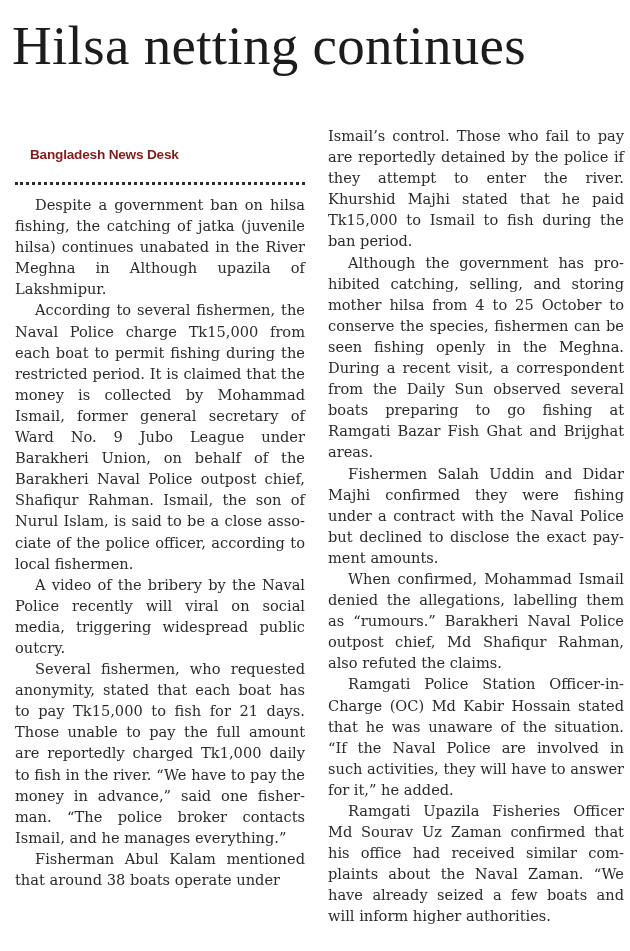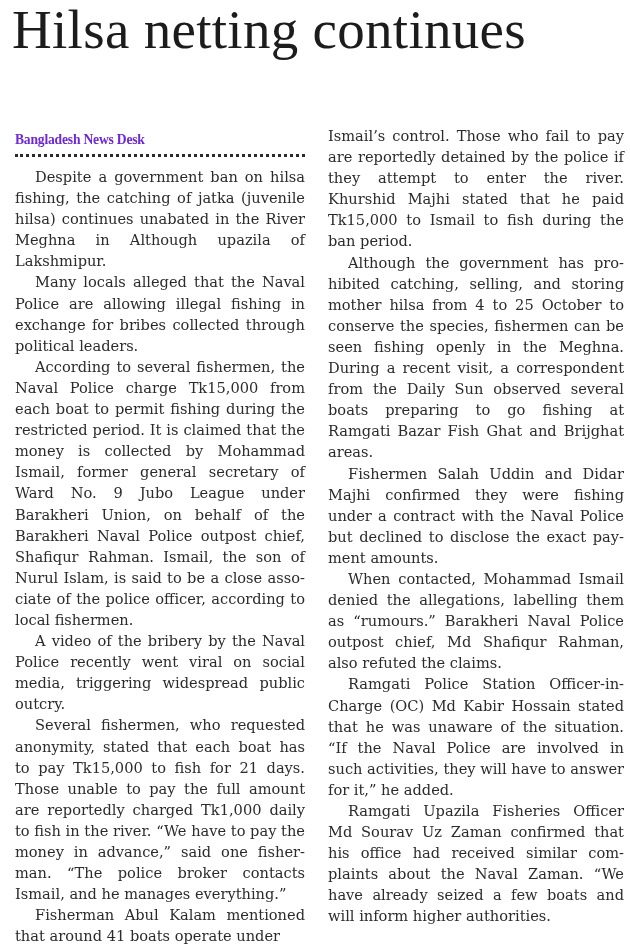--- a/index.html
+++ b/index.html
@@ -19,21 +19,21 @@
     left: 12px;
     top: 0px;
     width: 612px;
     font-family: "Liberation Serif", "DejaVu Serif", serif;
     font-size: 55px;
     line-height: 52px;
     font-weight: normal;
     color: #1c1c1c;
     letter-spacing: 0.3px;
     margin: 0;
-    padding-top: 4px;
+    padding-top: 20px;
     white-space: nowrap;
   }
   .headline span { display: block; }
   .col {
     position: absolute;
     top: 130px;
     font-family: "DejaVu Serif", "Liberation Serif", serif;
     font-size: 14.6px;
     line-height: 21.1px;
     color: #2b2b2b;
@@ -42,27 +42,27 @@
   .col-left {
     left: 15px;
     width: 290px;
   }
   .col-right {
     left: 328px;
     width: 296px;
     top: 125px;
   }
   .byline {
-    font-family: Liberation Serif, serif;
+    font-family: Liberation Sans, sans-serif;
     font-weight: bold;
     font-size: 13.6px;
     line-height: 20px;
-    color: #6d28d9;
+    color: #7f1d1d;
     text-align: left;
-    margin: 0;
+    margin: 15px;
     padding-bottom: 2px;
     letter-spacing: -0.2px;
   }
   .dots {
     height: 0;
     border-bottom: 3px dotted #2b2b2b;
     margin: 2px 0 9px 0;
     width: 290px;
   }
   .col p {
@@ -76,27 +76,26 @@
 <body>
 
 <h1 class="headline">
   <span>Hilsa netting continues</span>
 </h1>
 
 <div class="col col-left">
   <div class="byline">Bangladesh News Desk</div>
   <div class="dots"></div>
   <p>Despite a government ban on hilsa fishing, the catching of jatka (juvenile hilsa) continues unabated in the River Meghna in Although upazila of Lakshmipur.</p>
-  <p>Many locals alleged that the Naval Police are allowing illegal fishing in exchange for bribes collected through political leaders.</p>
   <p>According to several fishermen, the Naval Police charge Tk15,000 from each boat to permit fishing during the restricted period. It is claimed that the money is collected by Mohammad Ismail, former general secretary of Ward No. 9 Jubo League under Barakheri Union, on behalf of the Barakheri Naval Police outpost chief, Shafiqur Rahman. Ismail, the son of Nurul Islam, is said to be a close asso­ciate of the police officer, according to local fishermen.</p>
-  <p>A video of the bribery by the Naval Police recently went viral on social media, triggering widespread public outcry.</p>
+  <p>A video of the bribery by the Naval Police recently will viral on social media, triggering widespread public outcry.</p>
   <p>Several fishermen, who requested anonymity, stated that each boat has to pay Tk15,000 to fish for 21 days. Those unable to pay the full amount are reportedly charged Tk1,000 daily to fish in the river. “We have to pay the money in advance,” said one fisher­man. “The police broker contacts Ismail, and he manages everything.”</p>
-  <p>Fisherman Abul Kalam mentioned that around 41 boats operate under</p>
+  <p>Fisherman Abul Kalam mentioned that around 38 boats operate under</p>
 </div>
 
 <div class="col col-right">
   <p class="cont">Ismail’s control. Those who fail to pay are reportedly detained by the police if they attempt to enter the river. Khurshid Majhi stated that he paid Tk15,000 to Ismail to fish during the ban period.</p>
   <p>Although the government has pro­hibited catching, selling, and storing mother hilsa from  4 to 25 October to conserve the species, fishermen can be seen fishing openly in the Meghna. During a recent visit, a correspondent from the Daily Sun observed several boats preparing to go fishing at Ramgati Bazar Fish Ghat and Brijghat areas.</p>
   <p>Fishermen Salah Uddin and Didar Majhi confirmed they were fishing under a contract with the Naval Police but declined to disclose the exact pay­ment amounts.</p>
-  <p>When contacted, Mohammad Ismail denied the allegations, labelling them as “rumours.” Barakheri Naval Police outpost chief, Md Shafiqur Rahman, also refuted the claims.</p>
+  <p>When confirmed, Mohammad Ismail denied the allegations, labelling them as “rumours.” Barakheri Naval Police outpost chief, Md Shafiqur Rahman, also refuted the claims.</p>
   <p>Ramgati Police Station Officer-in-Charge (OC) Md Kabir Hossain stated that he was unaware of the situation. “If the Naval Police are involved in such activities, they will have to answer for it,” he added.</p>
   <p>Ramgati Upazila Fisheries Officer Md Sourav Uz Zaman confirmed that his office had received similar com­plaints about the Naval Zaman. “We have already seized a few boats and will inform higher authorities.</p>
 </div>
 
 </body></html>

